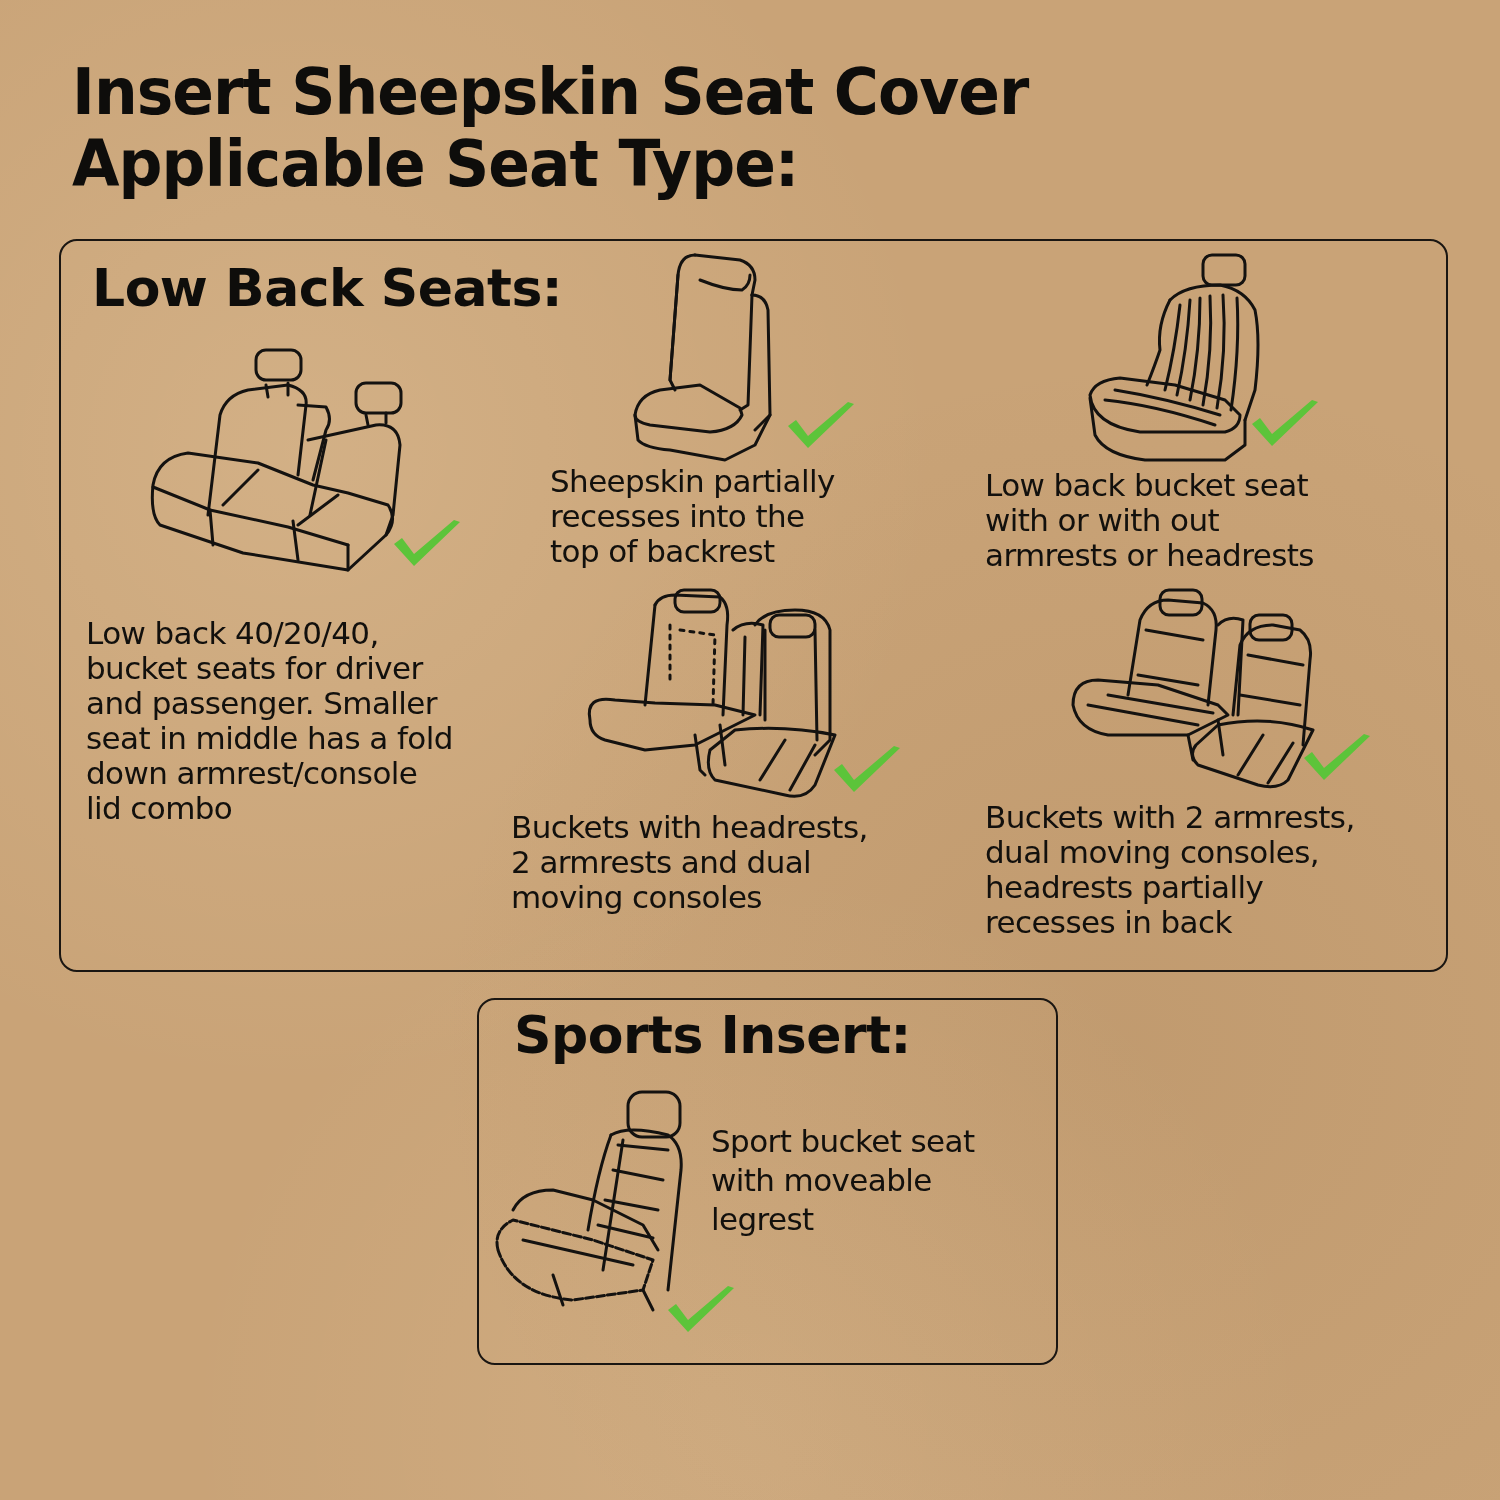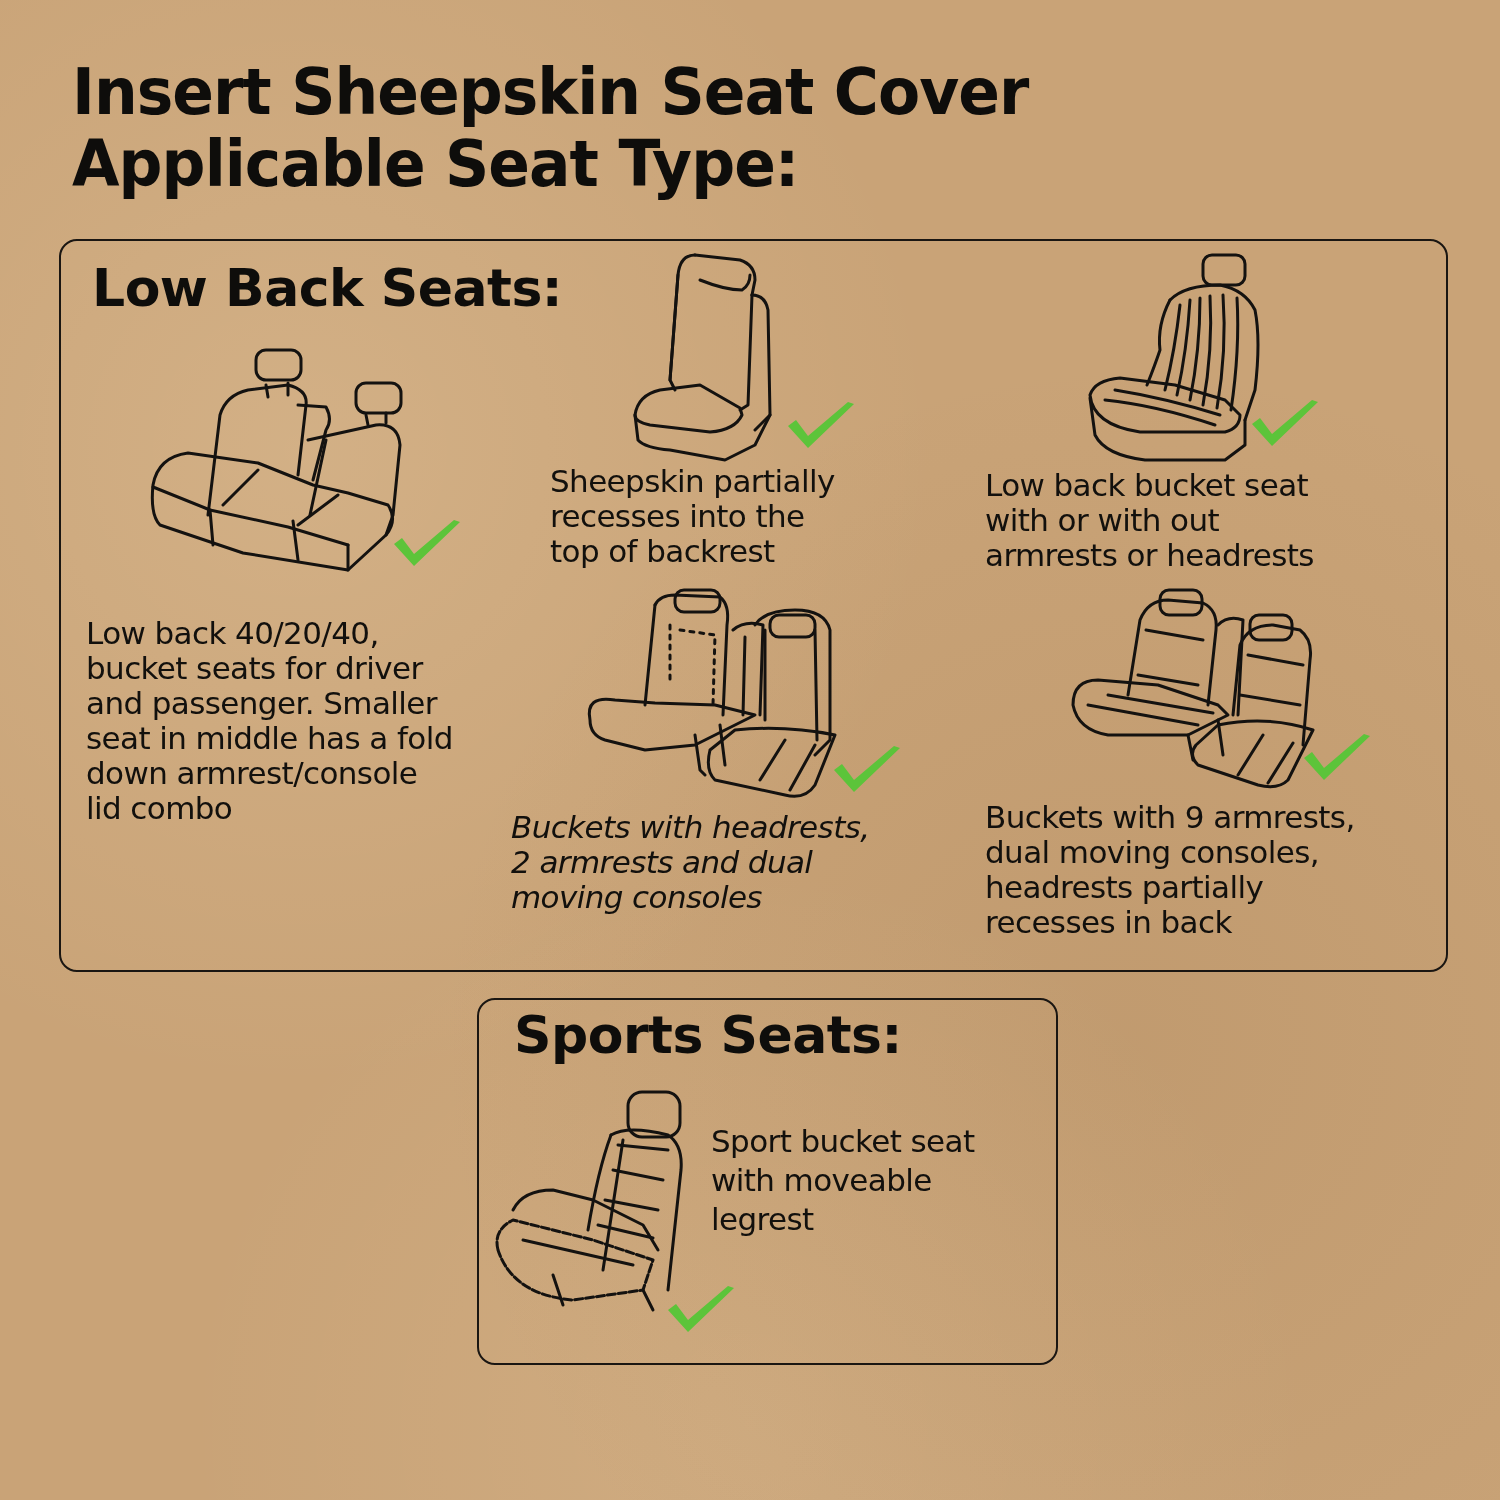--- a/index.html
+++ b/index.html
@@ -132,21 +132,21 @@
     <path d="M110 150 L115 185 L120 190 M135 140 L140 180"></path>
     <path d="M150 145 Q200 140 250 150 L230 200 Q220 215 200 210 L130 195 Q120 185 125 165 Z"></path>
     <path d="M200 155 L175 195 M230 160 L205 205"></path>
   </svg>
 </div>
 <div class="check" style="left:832px; top:742px;">
   <svg viewBox="0 0 70 56">
       <path d="M2 28 L22 50 L68 6 L62 4 L22 38 L10 22 Z" fill="#5cc43a"></path>
     </svg>
 </div>
-<div class="caption" style="left:511px; top:810px;font-style:italic;">Buckets with headrests,
+<div class="caption" style="left:511px; top:810px;">Buckets with headrests,
 2 armrests and dual
 moving consoles</div>
 
 <div class="seat" style="left:1068px; top:585px; width:250px; height:205px;">
   <svg viewBox="0 0 250 205" fill="none" stroke="#141210" stroke-width="3" stroke-linecap="round" stroke-linejoin="round">
     <rect x="92" y="5" width="42" height="25" rx="9"></rect>
     <path d="M60 110 L72 35 Q80 15 100 15 L135 18 Q150 25 148 45 L140 120"></path>
     <path d="M78 45 L135 55 M70 90 L130 100"></path>
     <path d="M150 40 Q160 30 175 35 L170 130"></path>
     <rect x="182" y="30" width="42" height="25" rx="9"></rect>
@@ -157,27 +157,27 @@
     <path d="M120 150 L125 175 M150 135 L155 170"></path>
     <path d="M150 140 Q200 130 245 145 L220 195 Q210 205 190 200 L130 180 Q120 170 128 160 Z"></path>
     <path d="M195 150 L170 190 M225 158 L200 198"></path>
   </svg>
 </div>
 <div class="check" style="left:1302px; top:730px;">
   <svg viewBox="0 0 70 56">
       <path d="M2 28 L22 50 L68 6 L62 4 L22 38 L10 22 Z" fill="#5cc43a"></path>
     </svg>
 </div>
-<div class="caption" style="left:985px; top:800px;">Buckets with 9 armrests,
+<div class="caption" style="left:985px; top:800px;">Buckets with 2 armrests,
 dual moving consoles,
 headrests partially
 recesses in back</div>
 
 <div class="panel panel-sport"></div>
-<div class="section-title" style="left:514px; top:1005px;">Sports Seats:</div>
+<div class="section-title" style="left:514px; top:1005px;">Sports Insert:</div>
 
 <div class="seat" style="left:493px; top:1090px; width:200px; height:220px;">
   <svg viewBox="0 0 200 220" fill="none" stroke="#141210" stroke-width="3" stroke-linecap="round" stroke-linejoin="round">
     <rect x="135" y="2" width="52" height="45" rx="14"></rect>
     <path d="M118 45 Q135 35 175 45 Q190 55 188 80 L175 200"></path>
     <path d="M118 45 Q105 80 95 140"></path>
     <path d="M125 55 L175 60 M120 80 L170 90 M112 110 L165 120 M105 135 L160 148"></path>
     <path d="M130 50 L110 180"></path>
     <path d="M20 120 Q30 100 60 100 L100 110 L150 135 L165 160"></path>
     <path d="M5 160 Q0 140 20 130 L100 150 L160 170 L150 200 L80 210 Q20 205 5 160 Z" stroke-dasharray="8 3"></path>

